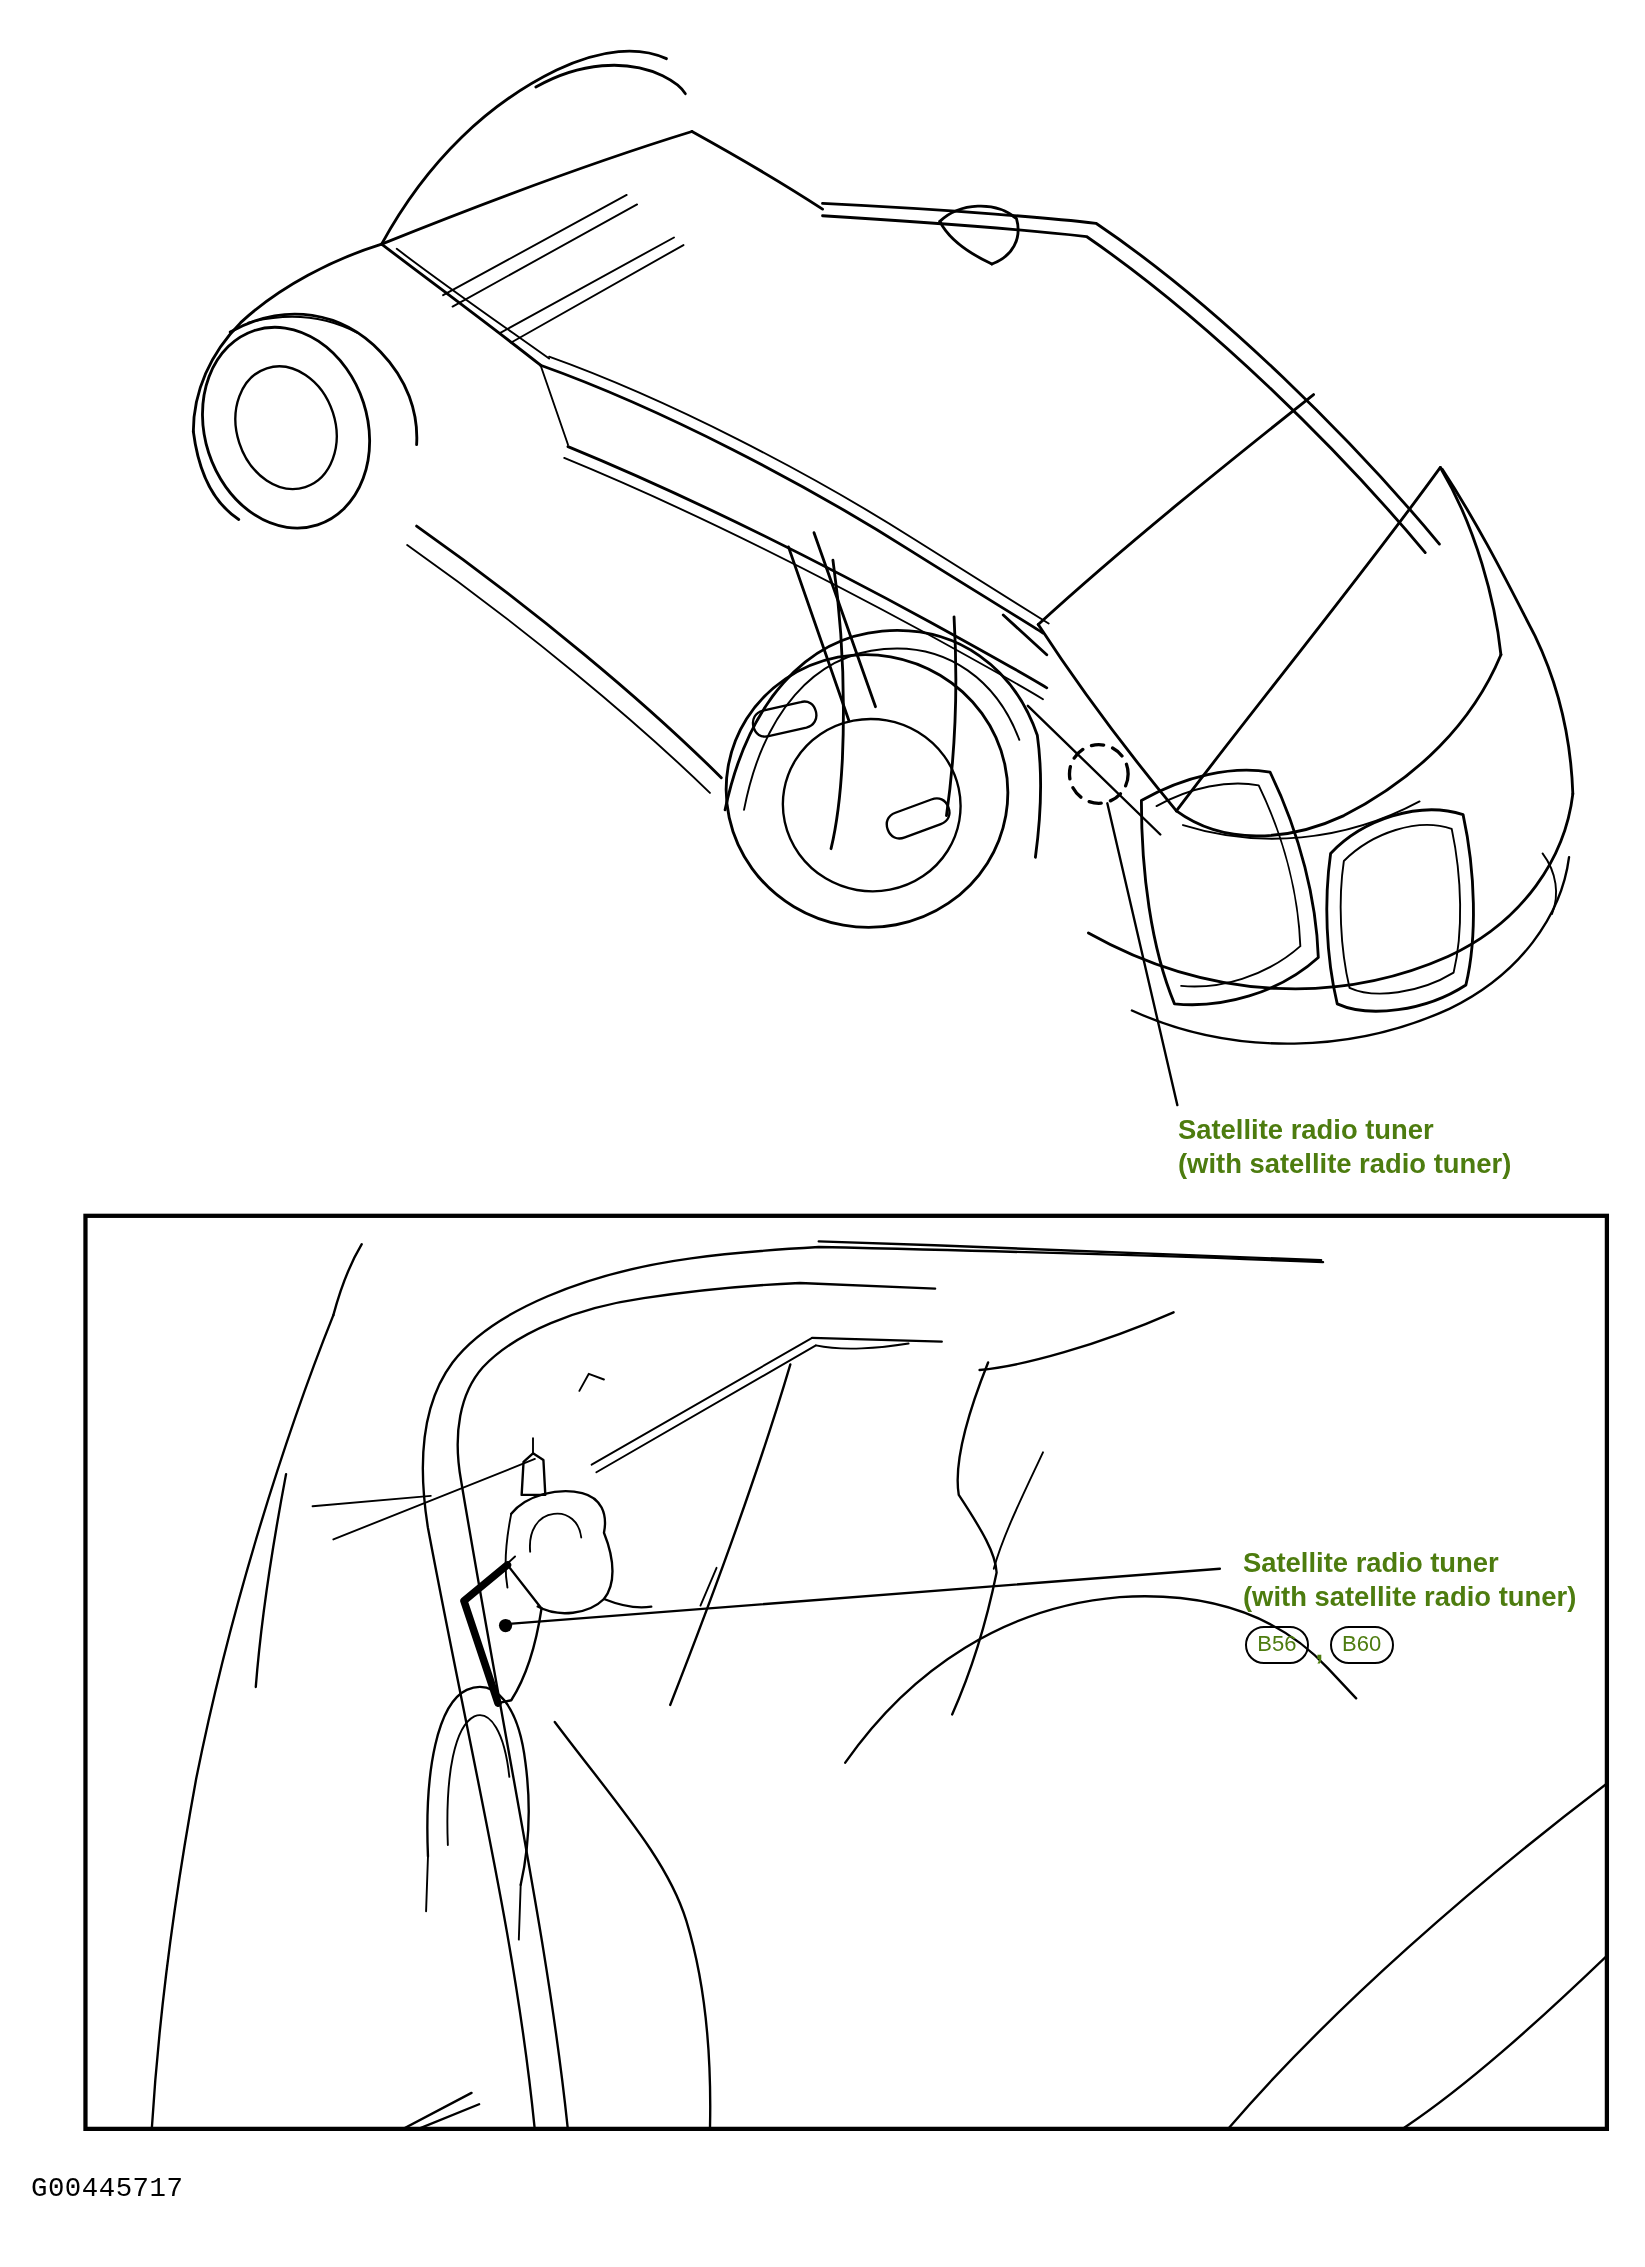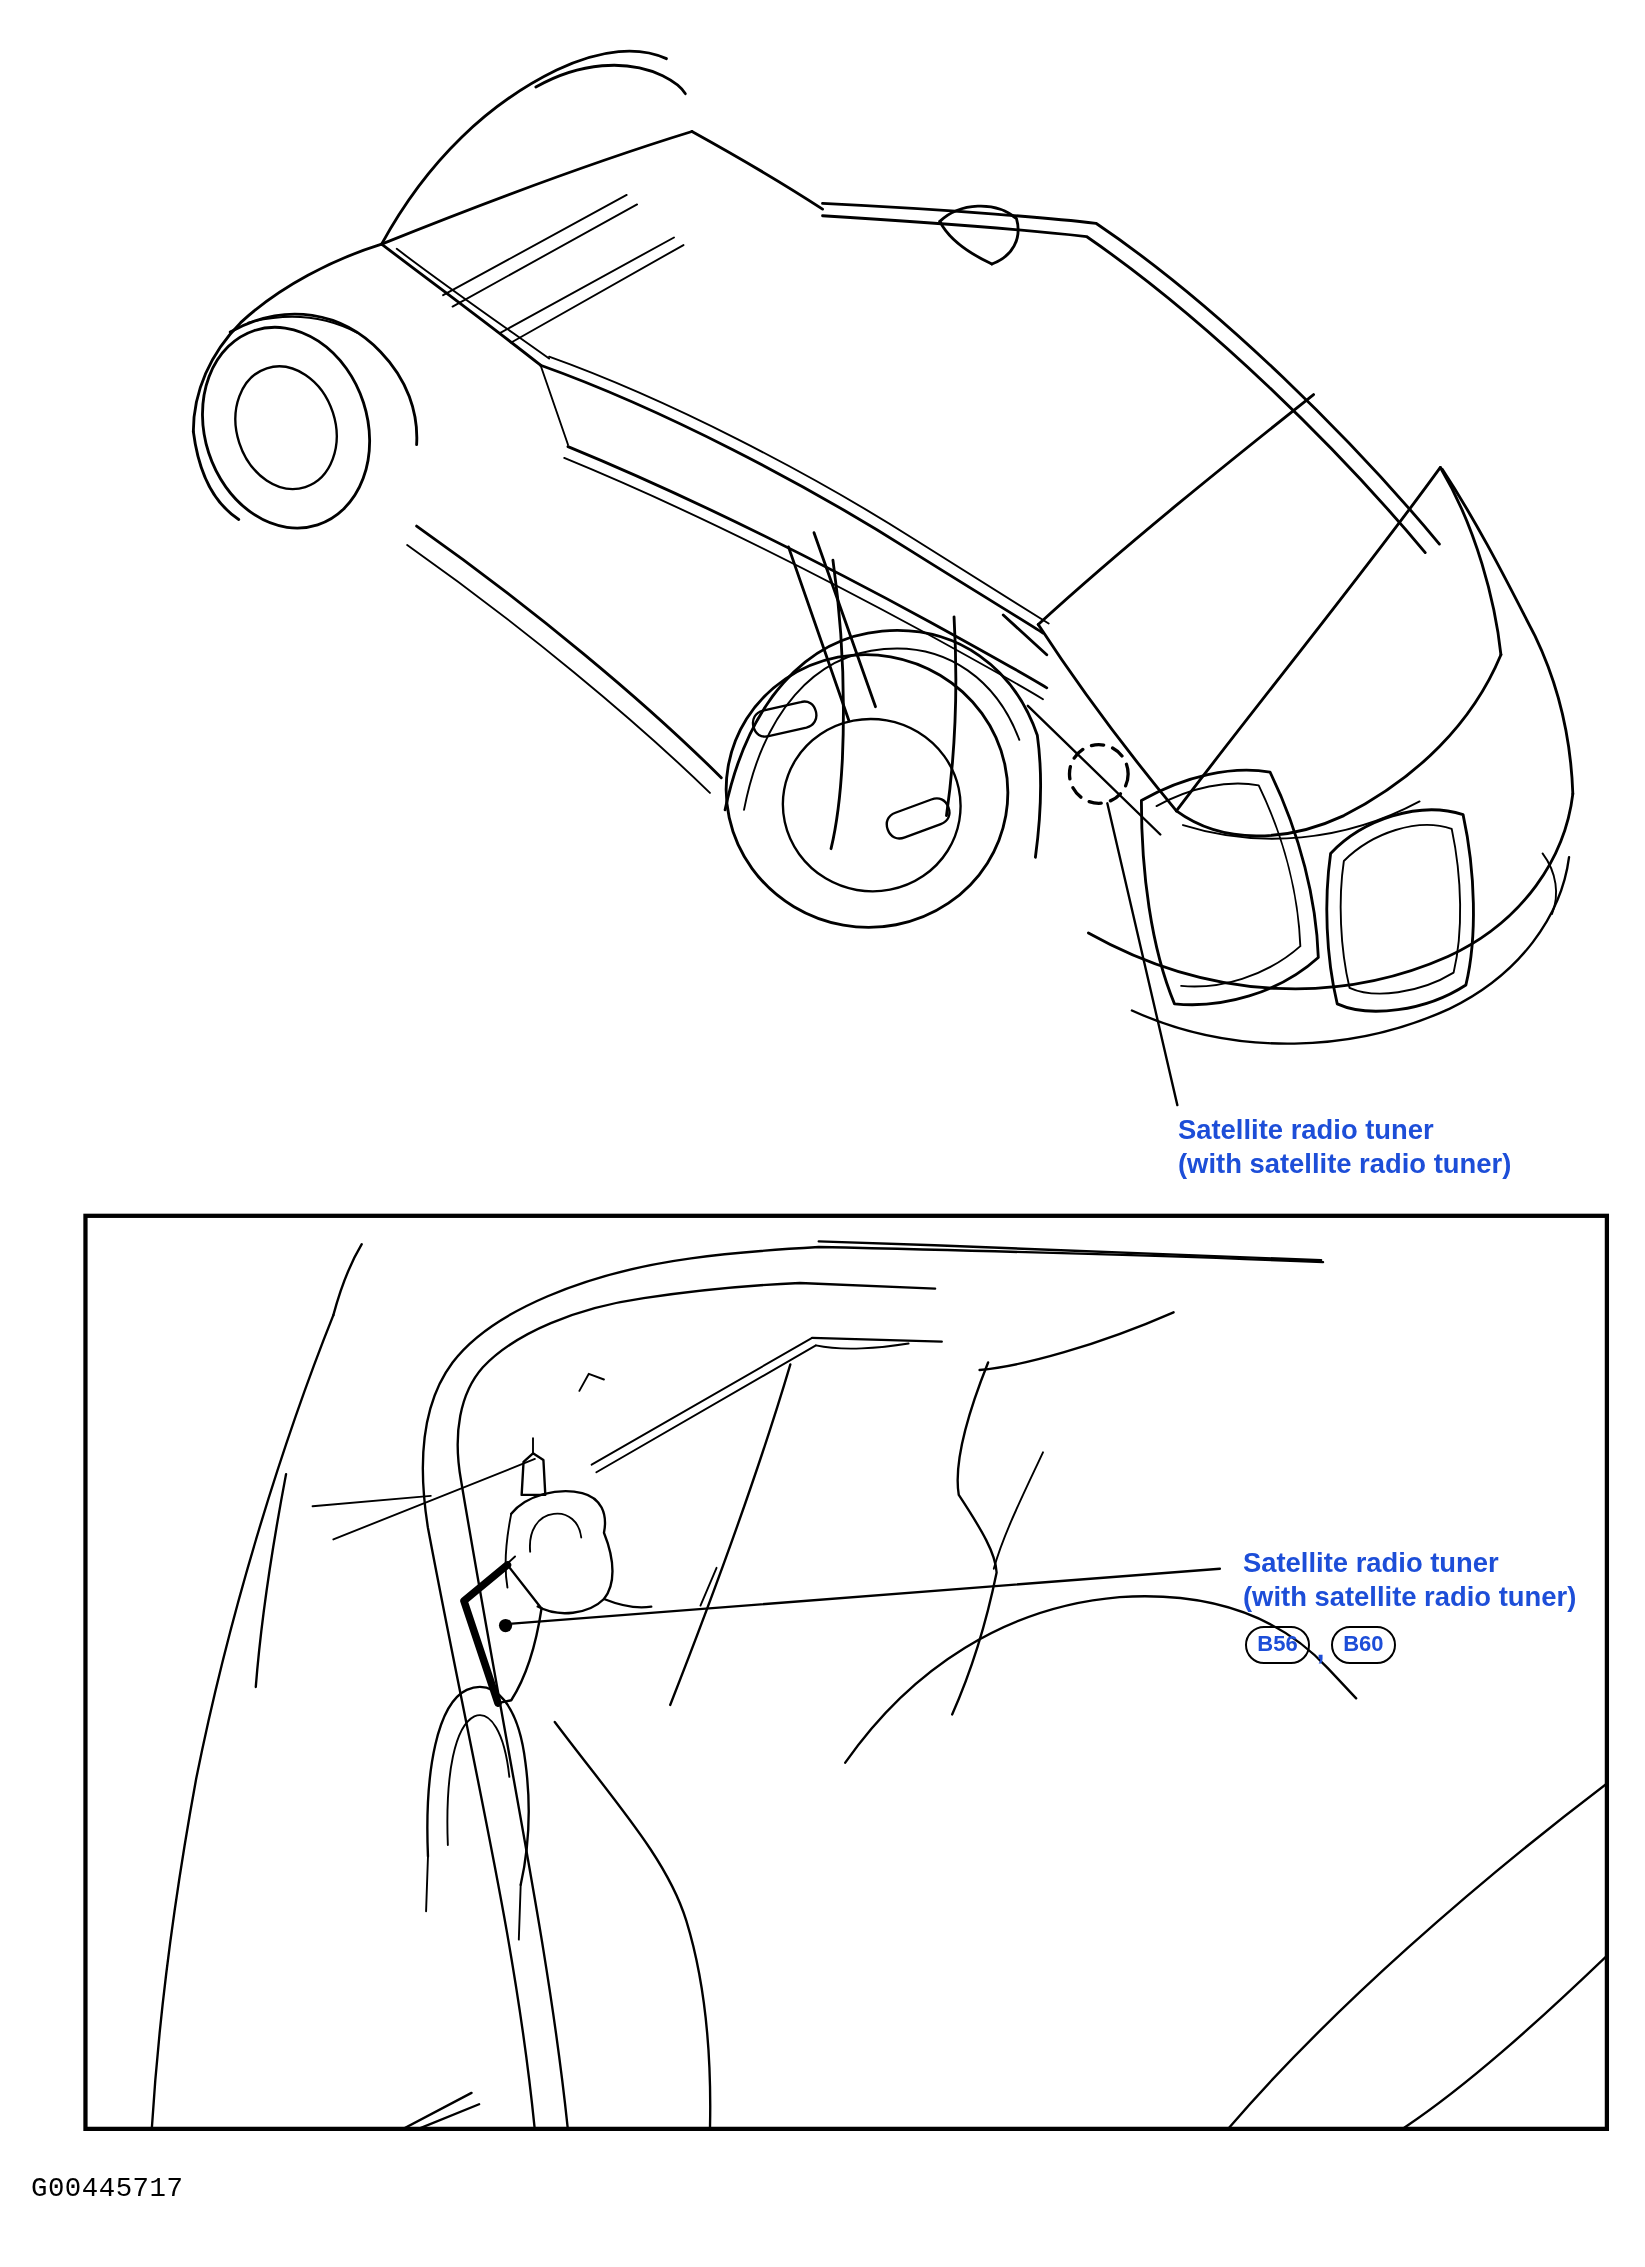--- a/index.html
+++ b/index.html
@@ -1,22 +1,22 @@
 <!DOCTYPE html>
 <html style="font-size:15px"><head>
 <meta charset="utf-8">
 <style>
   html,body{margin:0;padding:0;background:#ffffff;}
   #page{position:relative;width:1646px;height:2267px;background:#ffffff;overflow:hidden;
         font-family:"Liberation Sans",sans-serif;color:#000;}
   #art{position:absolute;left:0;top:0;width:1646px;height:2267px;}
-  .label{position:absolute;font-weight:bold;font-size:27.4px;line-height:34px;white-space:nowrap;color:#1d4ed8;}
+  .label{position:absolute;font-weight:bold;font-size:27.4px;line-height:34px;white-space:nowrap;color:#4d7c0f;}
   .connector-row{display:flex;align-items:flex-end;margin-top:12.3px;margin-left:1.9px;}
   .connector-oval{display:inline-block;border:2.8px solid #000;border-radius:21px;
-      padding:0 10.4px;height:34px;line-height:32px;font-size:22px;font-weight:bold;}
+      padding:0 10.4px;height:34px;line-height:32px;font-size:22px;font-weight:normal;}
   .connector-sep{display:inline-block;margin:0 6.6px;font-size:27.4px;font-weight:bold;line-height:28px;}
   #figure-id{position:absolute;left:31px;top:2173px;font-size:27.4px;font-weight:normal;letter-spacing:0.5px;font-family:Liberation Mono, monospace;}
   #detail-header{position:absolute;left:98px;top:1227px;}
   #vehicle-callout{position:absolute;left:1178px;top:1113px;}
   #detail-callout{position:absolute;left:1243px;top:1546px;}
 </style>
 </head>
 <body>
 
 <div id="page">

